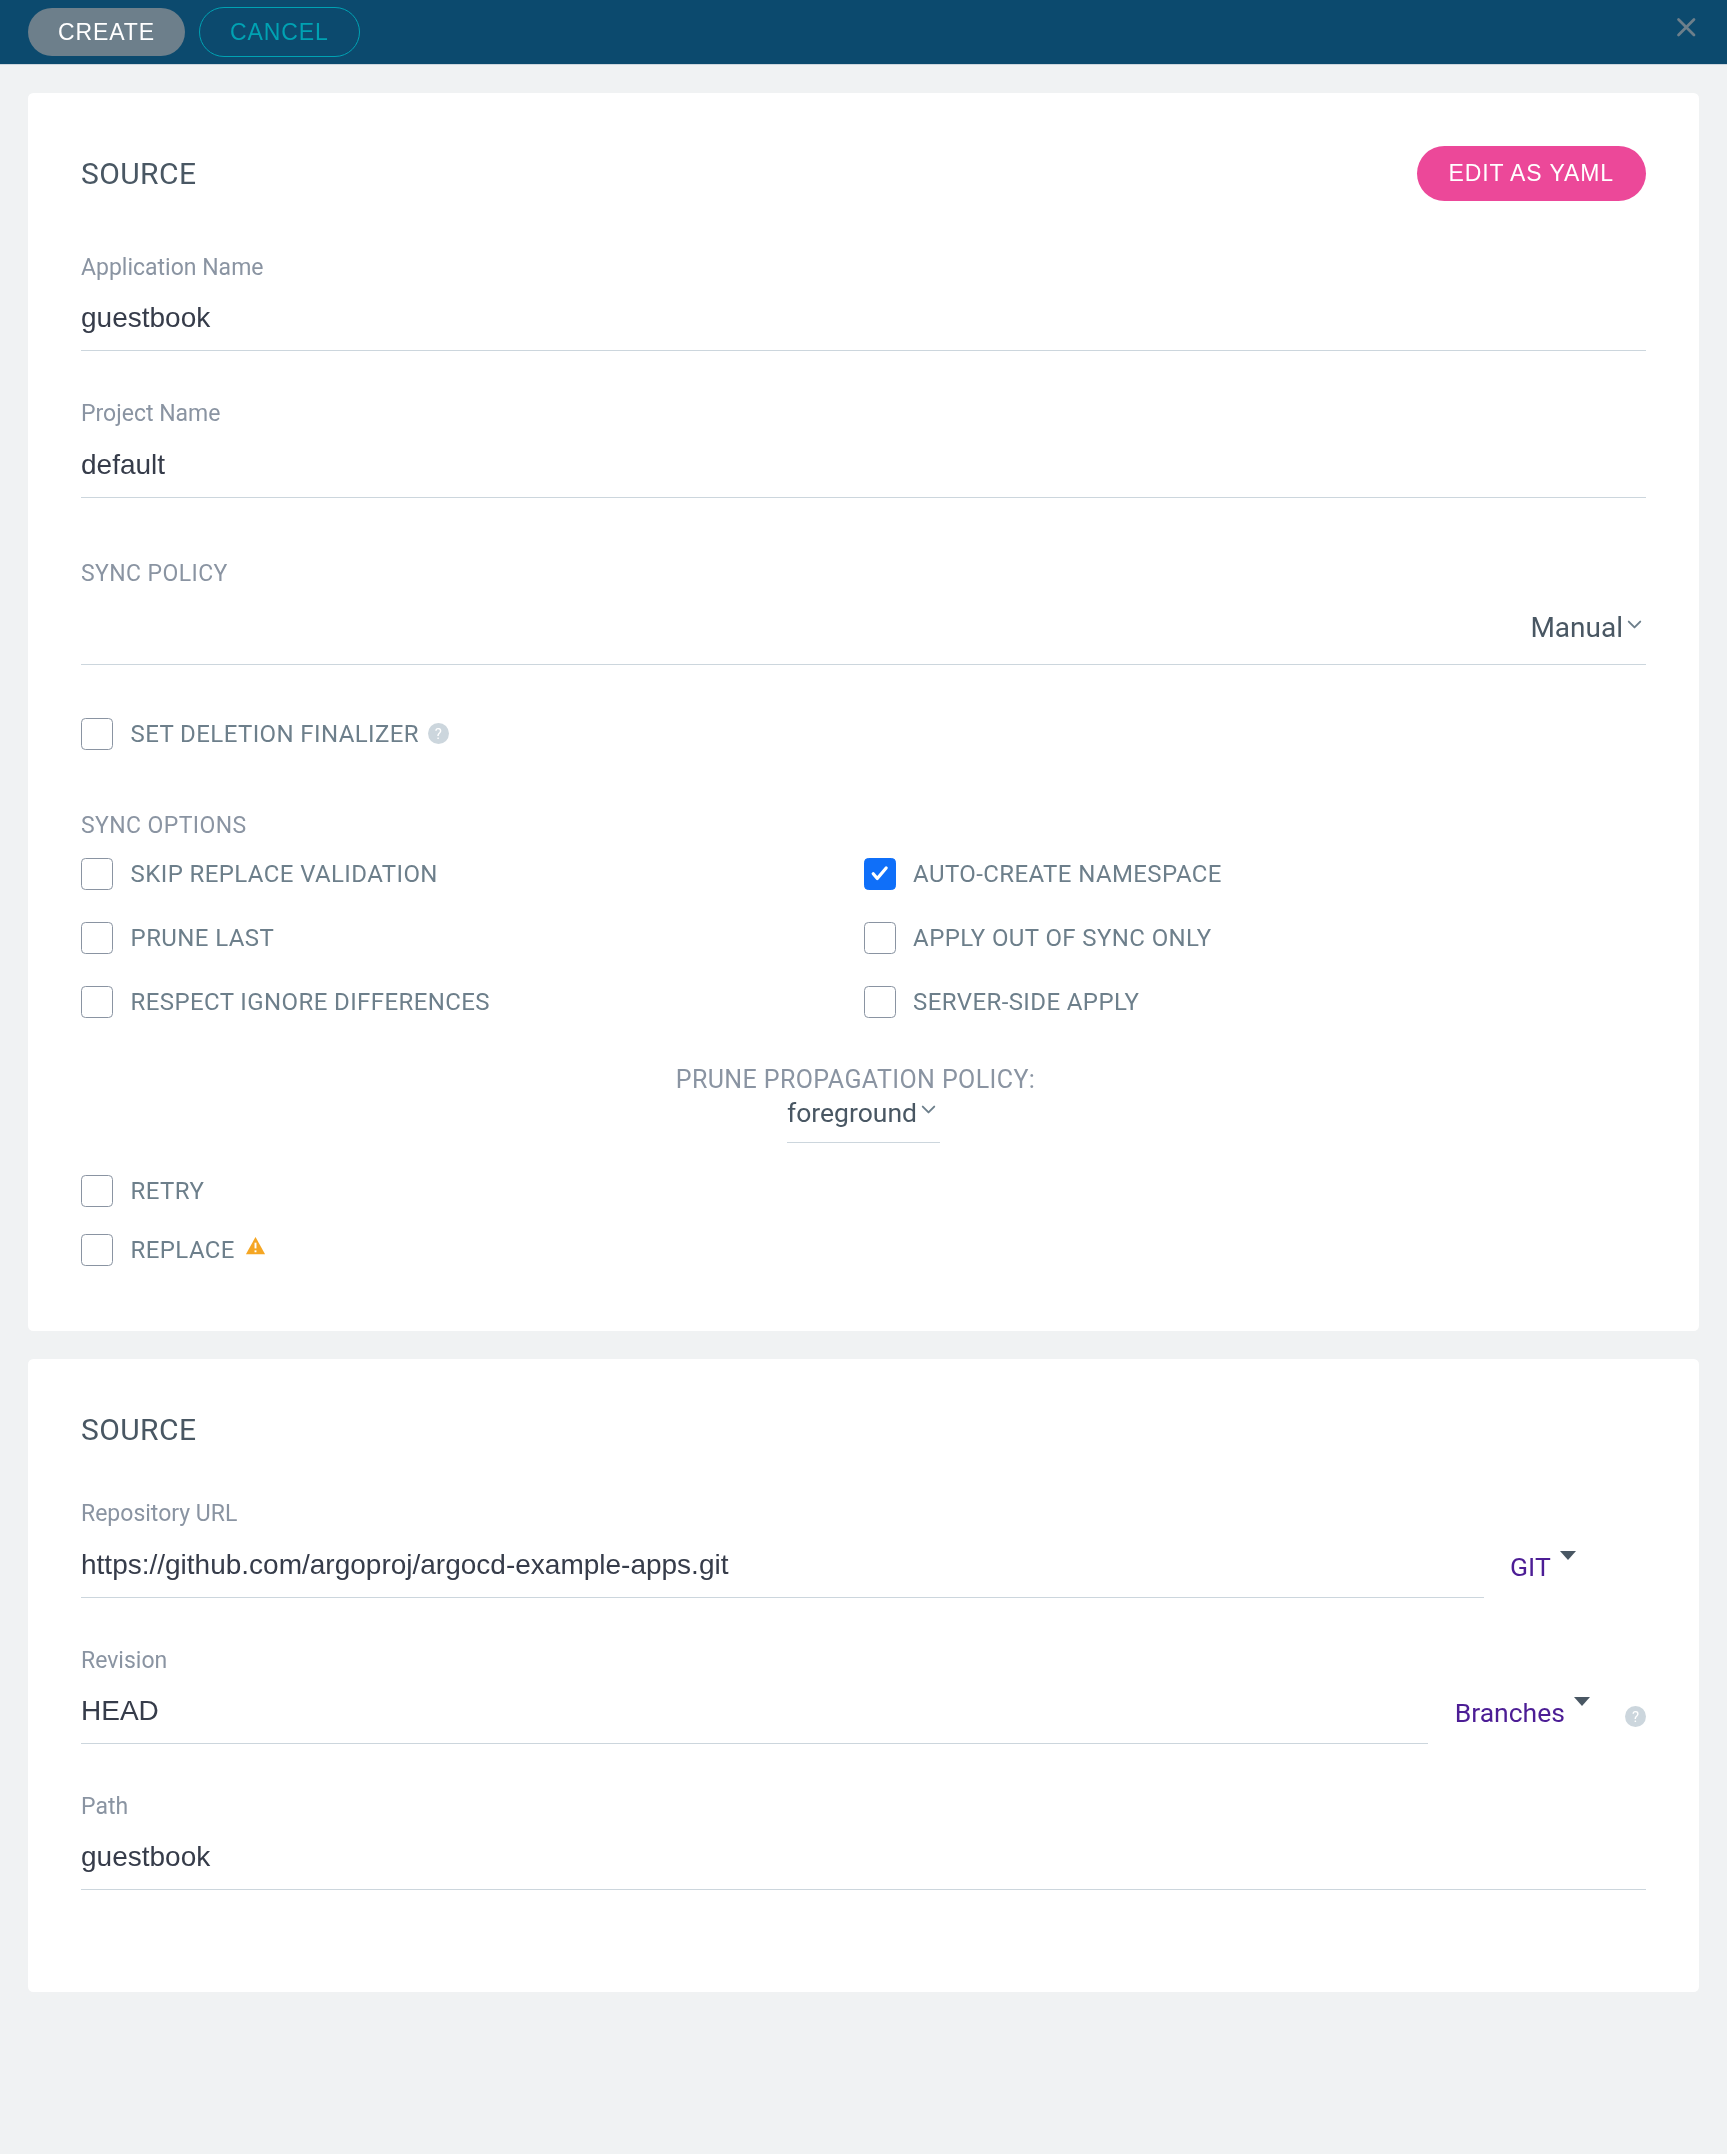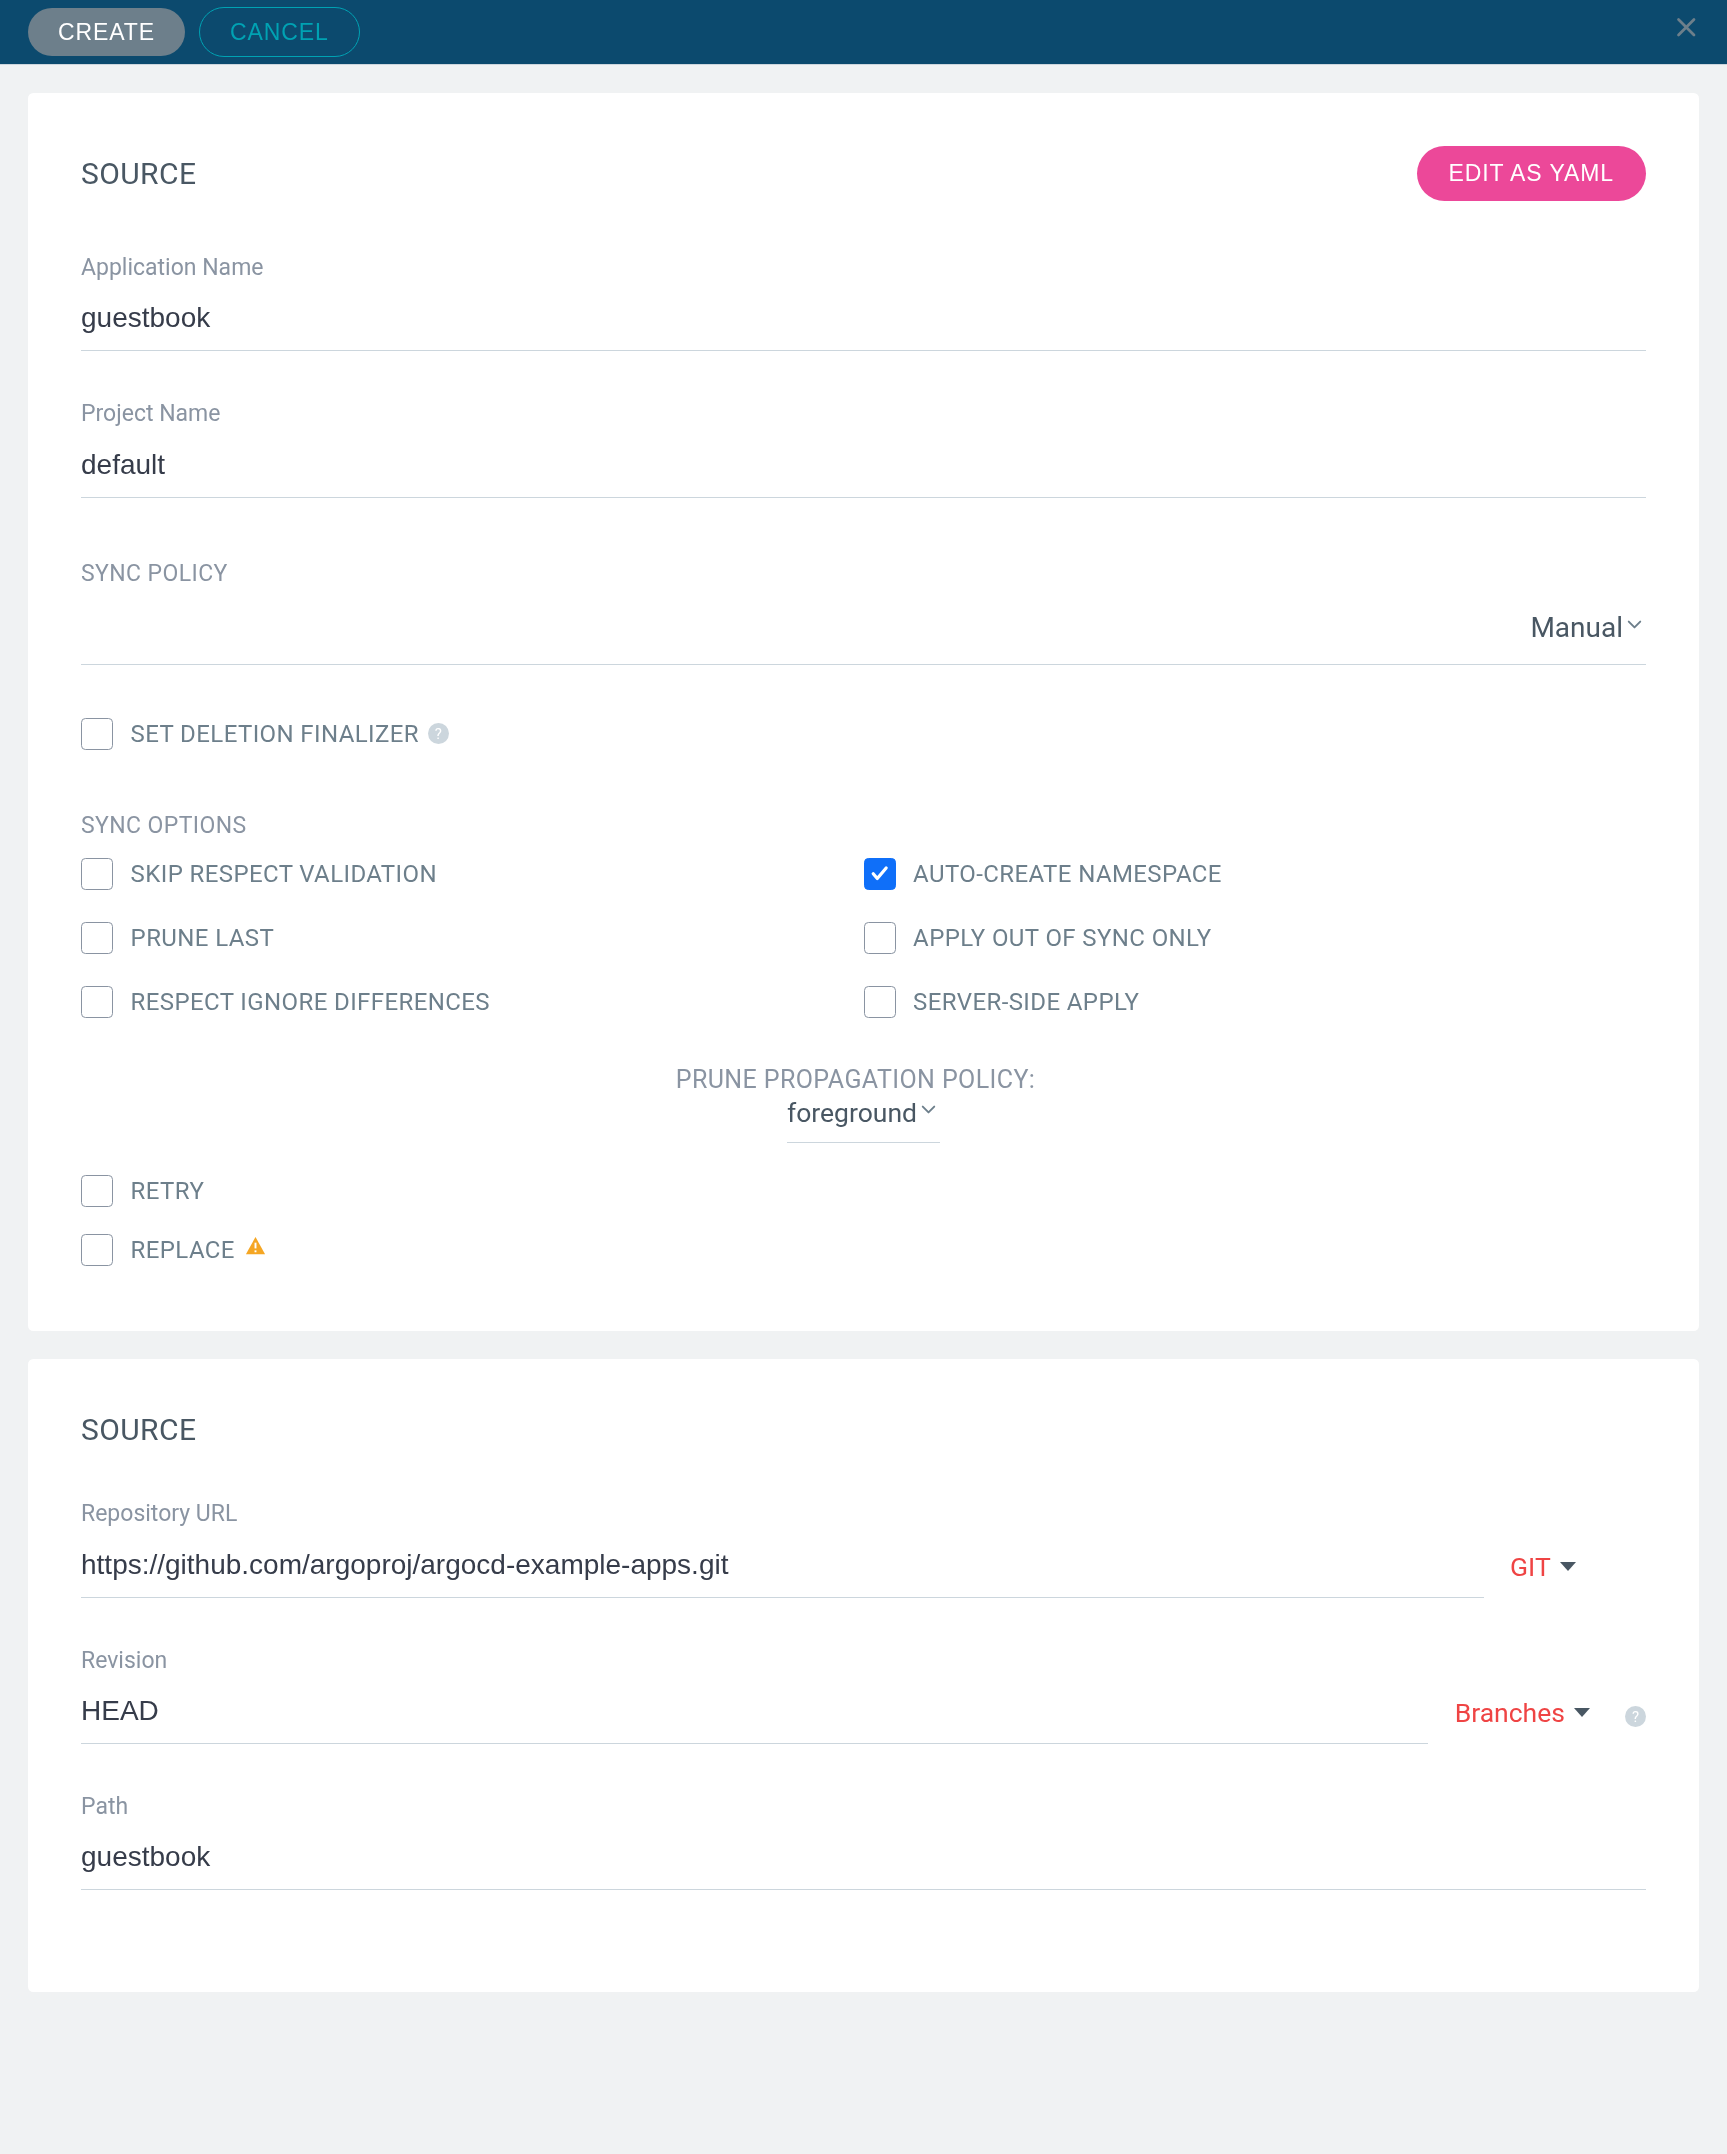--- a/index.html
+++ b/index.html
@@ -184,22 +184,21 @@
   .warn-icon { margin-left: 8.8px; }
   .source-row {
     display: flex;
     align-items: flex-end;
     gap: 26.5px;
     margin-bottom: 49px;
   }
   .source-row .field { flex: 1; margin-bottom: 0; }
   .source-selector {
     display: flex;
-    align-items: center;
-    color: #ef4444;
+    color: #4c1d95;
     font-size: 26.5px;
     cursor: pointer;
     padding-bottom: 16px;
     gap: 8.8px;
   }
   .caret-down {
     display: inline-block;
     width: 0; height: 0;
     border-left: 8px solid transparent;
     border-right: 8px solid transparent;
@@ -256,21 +255,21 @@
     </span>
     <span class="checkbox-label">SET DELETION FINALIZER</span>
     <span class="help-icon">?</span>
   </div>
 
   <label class="section-label">SYNC OPTIONS</label>
 
   <div class="sync-options-grid">
     <div class="checkbox-row">
       <span class="checkbox"></span>
-      <span class="checkbox-label">SKIP RESPECT VALIDATION</span>
+      <span class="checkbox-label">SKIP REPLACE VALIDATION</span>
     </div>
     <div class="checkbox-row">
       <span class="checkbox checked">
           <svg width="19.4" height="19.4" viewBox="0 0 24 24" fill="none" stroke="#fff" stroke-width="4" stroke-linecap="round" stroke-linejoin="round">
             <polyline points="4 12 9 18 20 5"></polyline>
           </svg>
         </span>
       <span class="checkbox-label">AUTO-CREATE NAMESPACE</span>
     </div>
     <div class="checkbox-row">

